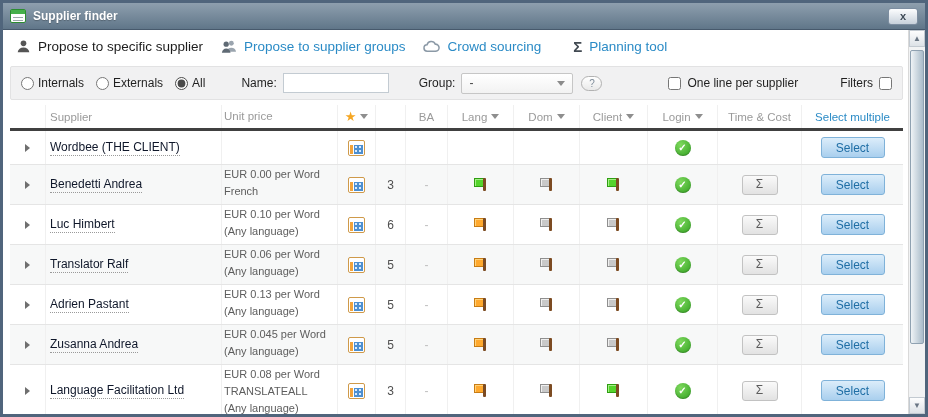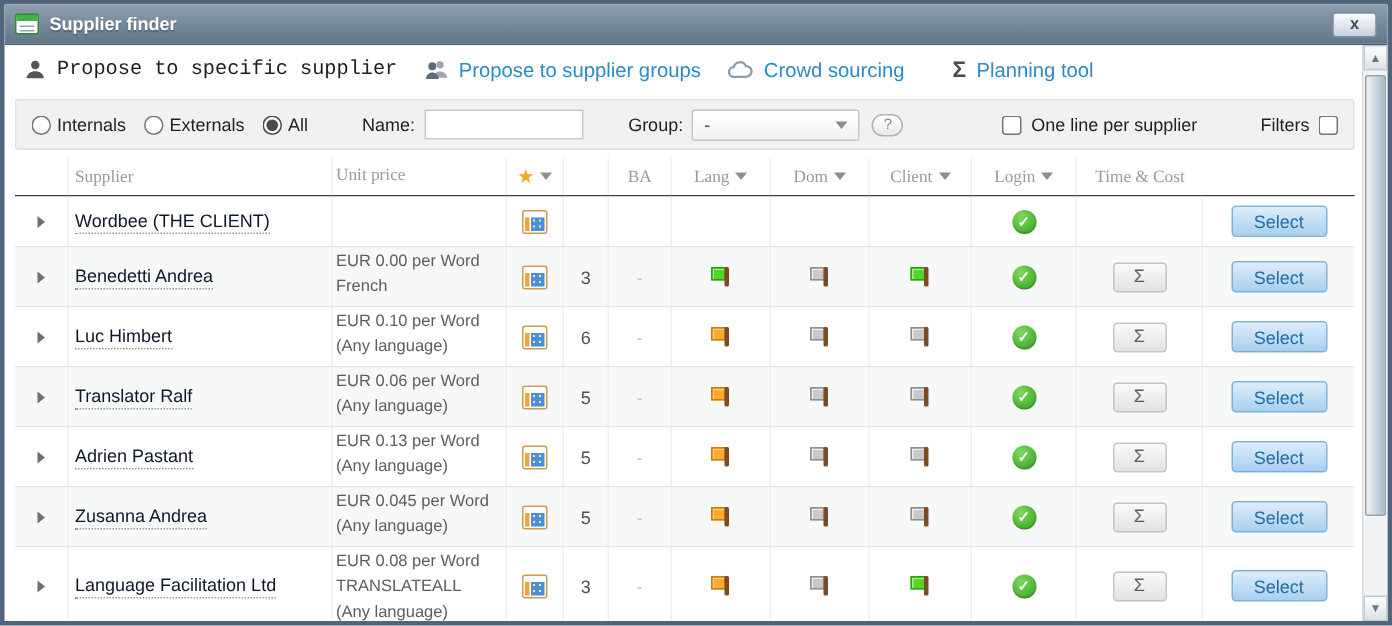--- a/index.html
+++ b/index.html
@@ -21,21 +21,21 @@
     width:30px;height:17px;border:1px solid #7c8da0;border-radius:3px;cursor:pointer;
     background:linear-gradient(#fcfdfe,#c7d1db);color:#3e4a57;font-weight:bold;font-size:11px;line-height:14px;
     font-family:"Liberation Sans", sans-serif;
   }
   
   .body-area{display:flex;height:384px;}
   .content{flex:1;overflow:hidden;padding:0 0 0 7px;}
   
   .nav{height:33px;display:flex;align-items:center;gap:18px;padding:0 6px;background:#fff;}
   .nav-item{display:flex;align-items:center;gap:7px;font-size:13.5px;color:#2b8bc6;cursor:pointer;white-space:nowrap;}
-  .nav-item.active{color:#1d1d1d;cursor:default;font-family:Liberation Mono, monospace;}
+  .nav-item.active{color:#1d1d1d;cursor:default;}
   .nav-item.gap-lg{margin-left:14px;}
   .sigma-glyph{font-size:15px;color:#424a52;font-weight:bold;}
   
   .filterbar{
     height:34px;margin-top:3px;margin-right:5px;display:flex;align-items:center;
     background:#f1f1f2;border:1px solid #e2e2e3;border-radius:2px;padding:1px 10px;font-size:12px;color:#1f1f1f;
   }
   .radio-group{display:flex;align-items:center;gap:4px;}
   .radio-group label{margin-right:8px;cursor:pointer;}
   input[type="radio"]{width:13px;height:13px;accent-color:#4a4a4a;cursor:pointer;}
@@ -55,21 +55,21 @@
   .helpicon{
     width:21px;height:15px;border:1px solid #b2b2b2;border-radius:8px;margin-left:8px;cursor:pointer;
     background:linear-gradient(#ffffff,#e9e9e9);color:#7d8b99;font-size:10px;display:inline-flex;align-items:center;justify-content:center;
   }
   .cb-oneline{margin-left:66px;}
   .filters-wrap{margin-left:auto;display:flex;align-items:center;gap:6px;}
   
   .table{margin-top:5px;margin-right:5px;font-size:12px;}
   .trow{display:flex;align-items:center;border-bottom:1px solid #e5e5e5;background:#fff;}
   .trow.alt{background:#f7f8f8;}
-  .thead{height:26px;color:#9a9a9a;font-size:11.5px;border-bottom:1px solid #404040;background:#fff;font-family:Liberation Serif, serif;}
+  .thead{height:26px;color:#9a9a9a;font-size:11.5px;border-bottom:3px solid #404040;background:#fff;}
   .cell{display:flex;align-items:center;justify-content:center;align-self:stretch;border-right:1px solid #f0f0f0;gap:4px;}
   .cell:last-child{border-right:none;}
   .c-arrow{width:36px;} .c-supplier{width:176px;justify-content:flex-start;padding-left:4px;}
   .c-price{width:116px;justify-content:flex-start;font-size:11px;color:#5d5d5d;line-height:13px;flex-direction:column;align-items:flex-start;padding:3px 2px;}
   .thead .c-price{flex-direction:row;align-items:center;font-size:11.5px;color:#9a9a9a;justify-content:flex-start;}
   .c-calc{width:38px;} .c-rating{width:30px;color:#4f4f4f;} .c-ba{width:42px;color:#c0c0c0;}
   .c-lang,.c-dom{width:66px;} .c-client{width:68px;} .c-login{width:70px;} .c-time{width:84px;} .c-select{flex:1;}
   .hdr-star{color:#f5a623;font-size:13px;line-height:1;}
   .hdr-caret{width:0;height:0;border-left:4px solid transparent;border-right:4px solid transparent;border-top:5px solid #8e8e8e;cursor:pointer;}
   .hdr-link{color:#2b8bc6;cursor:pointer;font-size:11.5px;}
@@ -197,20 +197,23 @@
           </div>
           <div class="cell c-client">
             <span>Client</span>
             <span class="hdr-caret"></span>
           </div>
           <div class="cell c-login">
             <span>Login</span>
             <span class="hdr-caret"></span>
           </div>
           <div class="cell c-time">Time &amp; Cost</div>
+          <div class="cell c-select">
+            <span class="hdr-link">Select multiple</span>
+          </div>
         </div>
         <div id="tbody">
             <div class="trow" style="height: 34px;">
     <div class="cell c-arrow">
       <span class="expand-arrow"></span>
     </div>
     <div class="cell c-supplier">
       <span class="sup-name name">Wordbee (THE CLIENT)</span>
     </div>
     <div class="cell c-price"></div>

